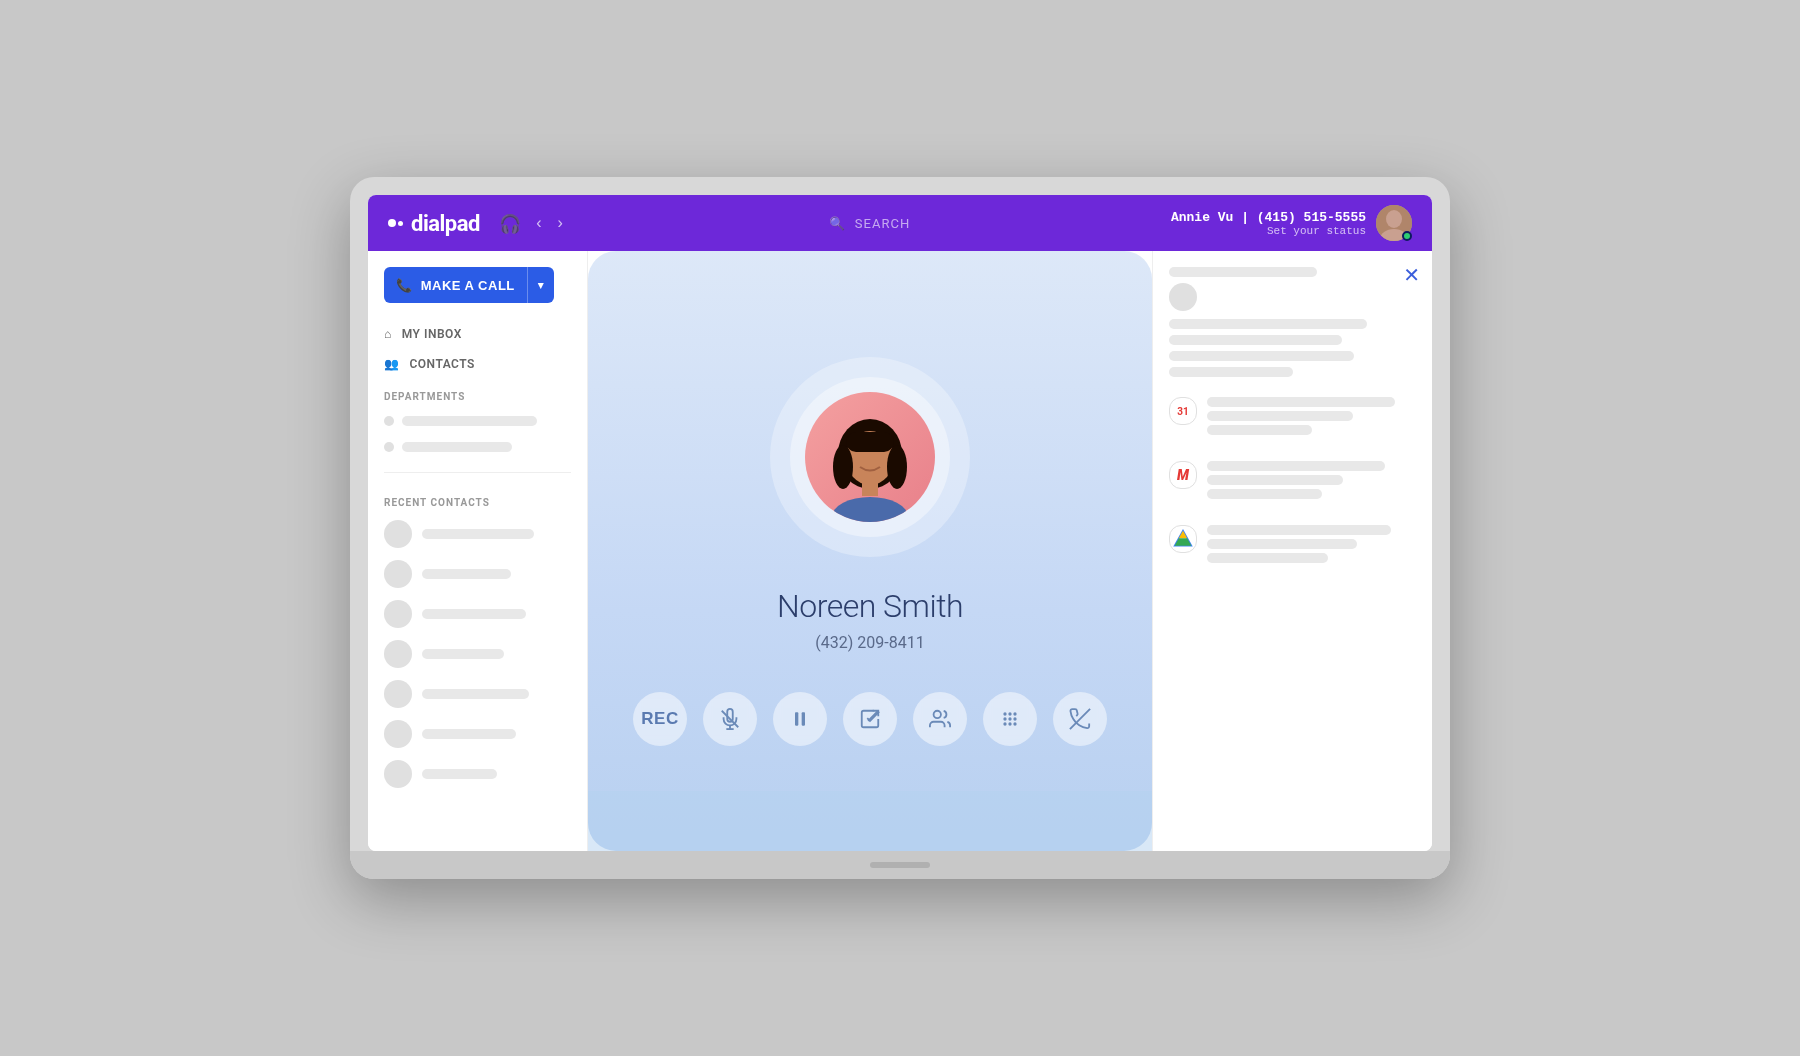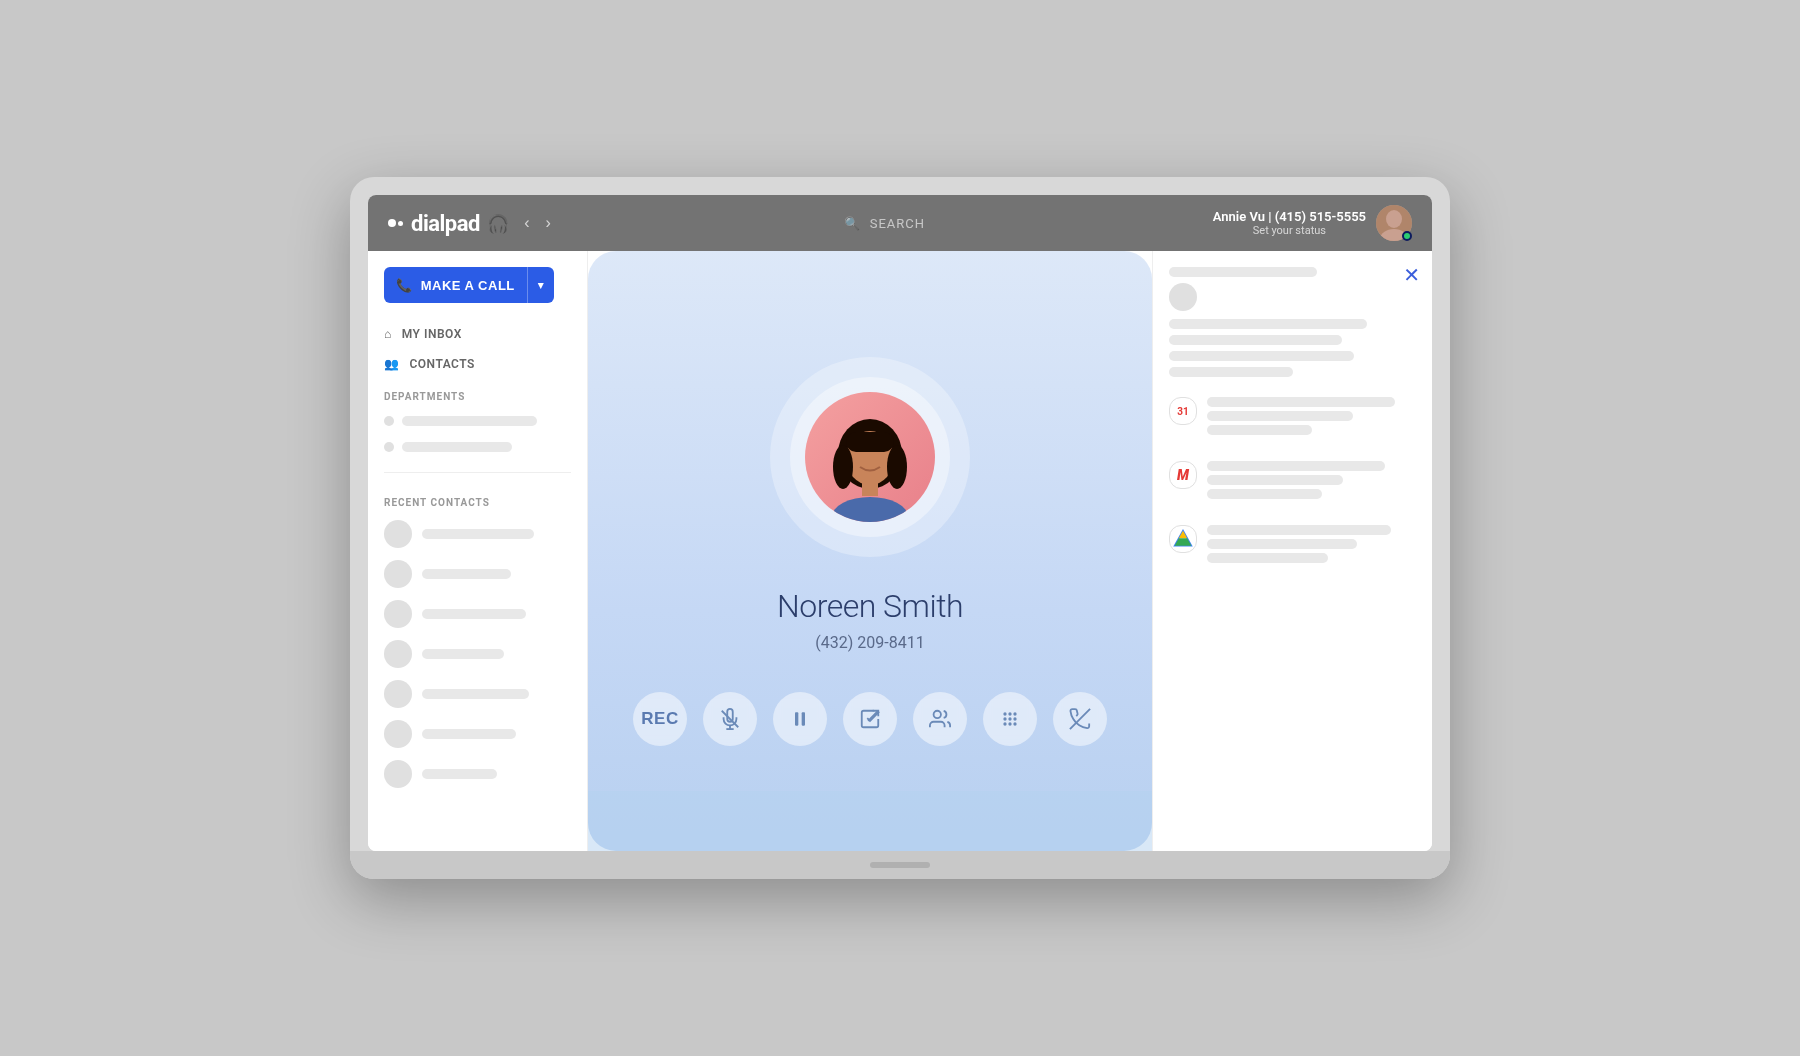--- a/index.html
+++ b/index.html
@@ -40,25 +40,26 @@
 
     .laptop-notch {
       width: 60px;
       height: 6px;
       background: #b0b0b0;
       border-radius: 3px;
     }
 
     
     .header {
-      background: #737373;
+      background: #6d28d9;
       display: flex;
       align-items: center;
       padding: 0 20px;
       height: 56px;
+      gap: 12px;
     }
 
     .logo-area {
       display: flex;
       align-items: center;
       gap: 8px;
       color: #fff;
       font-size: 22px;
       font-weight: 700;
       letter-spacing: -0.5px;
@@ -125,21 +126,22 @@
     }
 
     .user-area {
       display: flex;
       align-items: center;
       gap: 10px;
       color: #fff;
     }
 
     .user-info {
-      text-align: center;
+      text-align: right;
+      font-family: Liberation Mono, monospace;
     }
 
     .user-name {
       font-size: 13px;
       font-weight: 600;
     }
 
     .user-status {
       font-size: 11px;
       color: rgba(255,255,255,0.7);

